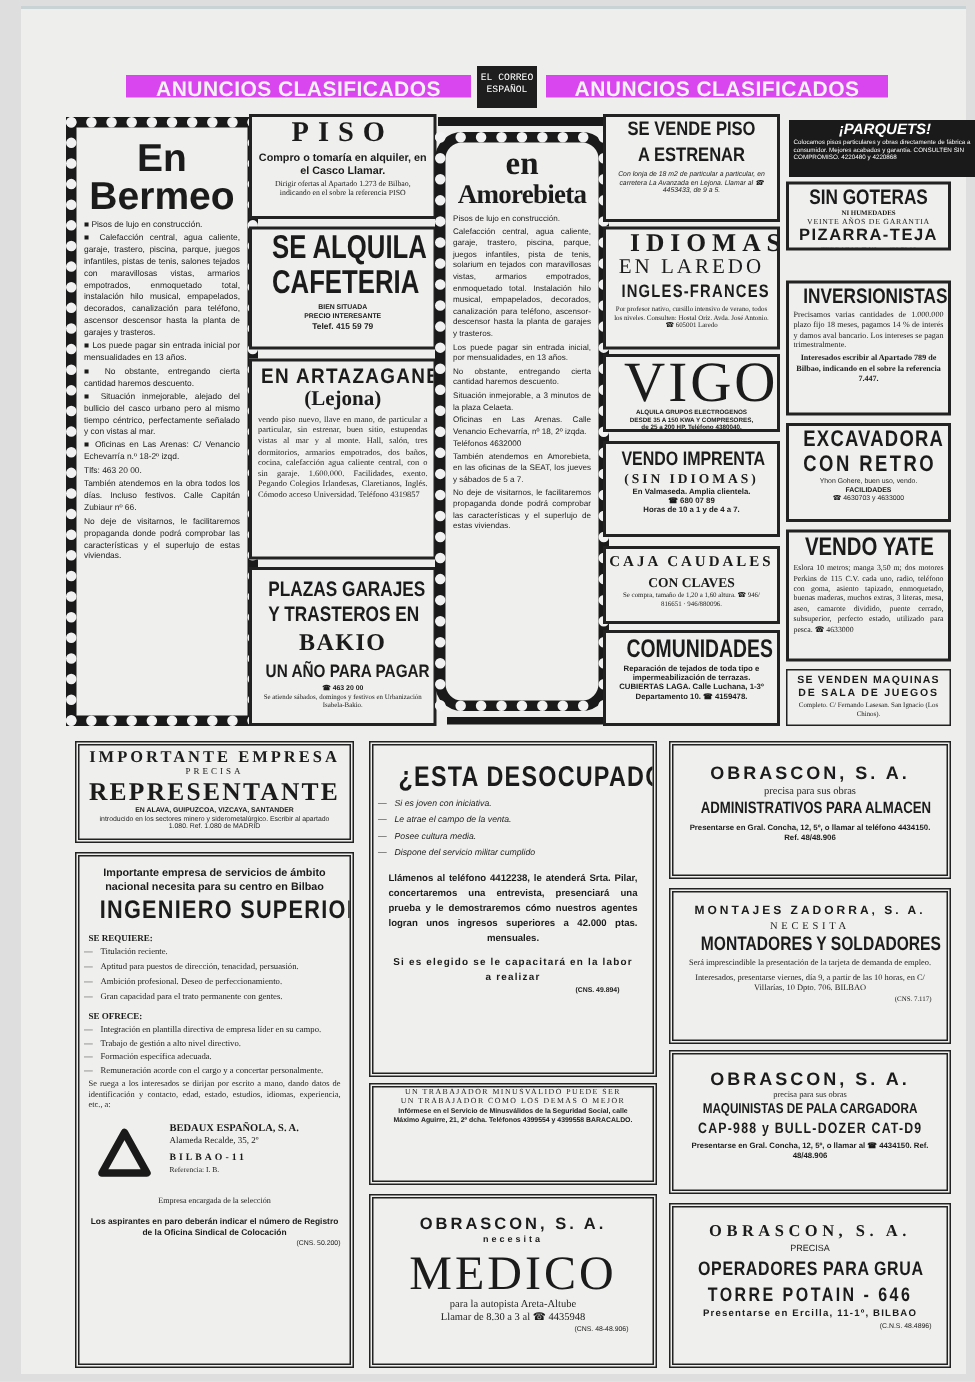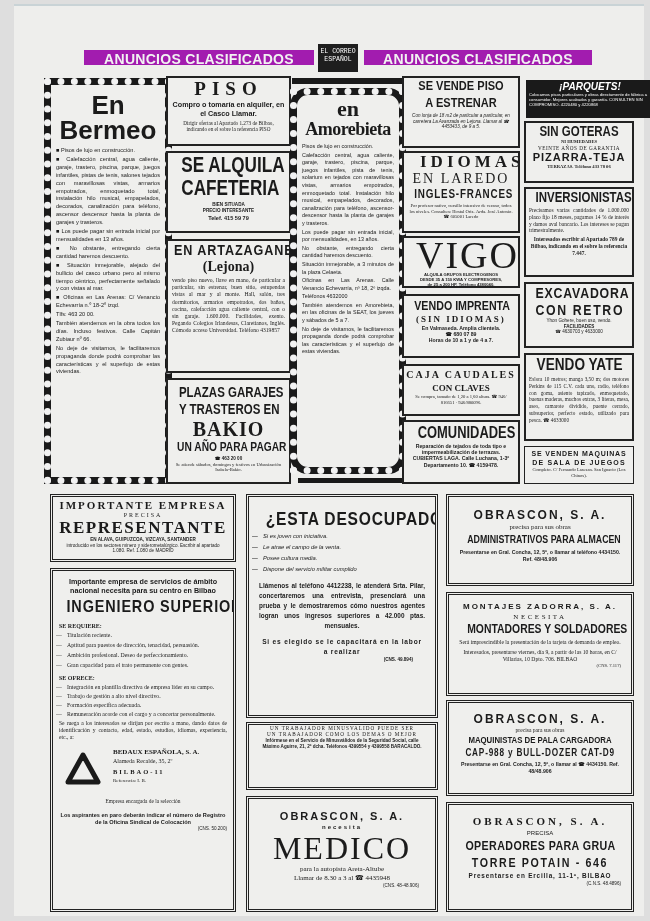--- a/index.html
+++ b/index.html
@@ -10,21 +10,21 @@
   .box { position: absolute; border: 2px solid #222; background: #efefed; overflow: hidden; text-align: center; }
   .box.thin { border-width: 1.5px; }
   .box.dbl { border: 3px double #222; }
   .c { text-align: center; }
   .j { text-align: justify; }
   .cond { font-family: "Liberation Sans", sans-serif; font-weight: 700; transform-origin: center; display: block; white-space: nowrap; }
   .serif { font-family: "Liberation Serif", serif; }
   .sm { font-size: 5.2px; line-height: 6.2px; }
   .xs { font-size: 4.6px; line-height: 5.6px; }
   .blk { font-weight: 700; }
-  .header-bar { position: absolute; top: 44px; height: 15px; background: #a21caf; color: #f2f2f2; font-weight: 700; font-size: 14px; line-height: 19px; text-align: center; letter-spacing: 0.3px; }
+  .header-bar { position: absolute; top: 44px; height: 15px; background: #d946ef; color: #f2f2f2; font-weight: 700; font-size: 14px; line-height: 19px; text-align: center; letter-spacing: 0.3px; }
   .logo { position: absolute; left: 317px; top: 38px; width: 40px; height: 28px; background: #1e1e1e; color: #fff; font-size: 6.5px; line-height: 8px; text-align: center; padding-top: 4px; font-family: "Liberation Mono", monospace; }
   .dotframe { position: absolute; border: 7px solid #1a1a1a; background: #efefed; }
   .dotframe::before { content: ""; position: absolute; inset: -7px; border: 7px dotted #f2f2f2; pointer-events: none; }
   .body-txt { font-size: 5.3px; line-height: 7.3px; text-align: justify; padding: 0 6px; }
   .body-txt p { margin-bottom: 1px; }
   .dark-title { background: #1a1a1a; color: #fff; }
   ul.dash { list-style: none; text-align: left; }
   ul.dash li { padding-left: 14px; position: relative; }
   ul.dash li::before { content: "—"; position: absolute; left: 3px; }
 </style>
@@ -74,21 +74,21 @@
 
   <div class="box" style="left:152px; top:233px; width:125px; height:134px;">
     <div class="cond" style="font-size:14px; line-height:18px; letter-spacing:1px; transform:scaleX(0.9);">EN ARTAZAGANE</div>
     <div class="serif blk" style="font-size:14px; line-height:16px;">(Lejona)</div>
     <div class="serif j" style="font-size:5.6px; line-height:7.2px; padding:2px 4px;">vendo piso nuevo, llave en mano, de particular a particular, sin estrenar, buen sitio, estupendas vistas al mar y al monte. Hall, salón, tres dormitorios, armarios empotrados, dos baños, cocina, calefacción agua caliente central, con o sin garaje. 1.600.000. Facilidades, exento. Pegando Colegios Irlandesas, Claretianos, Inglés. Cómodo acceso Universidad. Teléfono 4319857</div>
   </div>
 
   <div class="box" style="left:152px; top:372px; width:125px; height:106px;">
     <div class="cond" style="font-size:14px; line-height:18px; margin-top:3px; transform:scaleX(0.82);">PLAZAS GARAJES</div>
     <div class="cond" style="font-size:14px; line-height:17px; transform:scaleX(0.82);">Y TRASTEROS EN</div>
-    <div class="serif blk" style="font-size:20px; line-height:22px; letter-spacing:1px;">BAKIO</div>
+    <div class="serif blk" style="font-size:16px; line-height:22px; letter-spacing:1px;">BAKIO</div>
     <div class="cond" style="font-size:12px; line-height:14px; transform:scaleX(0.85);">UN AÑO PARA PAGAR</div>
     <div class="blk xs" style="margin-top:2px;">☎ 463 20 00</div>
     <div class="serif xs" style="padding:0 6px;">Se atiende sábados, domingos y festivos en Urbanización Isabela-Bakio.</div>
   </div>
 
   <div class="abs" style="left:278px; top:72px; width:112px; height:6px; background:#1a1a1a;"></div>
   <div class="dotframe" style="left:276px; top:82px; width:116px; height:386px; border-radius:18px;">
     <div style="padding:4px 2px 0 2px;">
       <div class="serif blk c" style="font-size:22px; line-height:20px;">en</div>
       <div class="serif blk c" style="font-size:18px; line-height:20px; margin-bottom:4px; letter-spacing:-0.5px;">Amorebieta</div>
@@ -144,21 +144,21 @@
   <div class="box" style="left:388px; top:414px; width:118px; height:64px;">
     <div class="cond" style="font-size:17px; line-height:20px; margin-top:1px; transform:scaleX(0.76);">COMUNIDADES</div>
     <div class="blk sm" style="padding:0 3px;">Reparación de tejados de toda tipo e impermeabilización de terrazas. CUBIERTAS LAGA. Calle Luchana, 1-3º Departamento 10. ☎ 4159478.</div>
   </div>
 
   <div class="abs dark-title" style="left:512px; top:74px; width:128px; height:38px; padding:1px 3px;">
     <div class="blk c" style="font-size:10px; line-height:11px; font-style:italic;">¡PARQUETS!</div>
     <div style="font-size:4.2px; line-height:5px;">Colocamos pisos particulares y obras directamente de fábrica a consumidor. Mejores acabados y garantía. CONSULTEN SIN COMPROMISO. 4220480 y 4220868</div>
   </div>
 
-  <div class="box" style="left:510px; top:115px; width:110px; height:62px;">
+  <div class="box" style="left:510px; top:115px; width:110px; height:46px;">
     <div class="cond" style="font-size:14px; line-height:16px; transform:scaleX(0.82);">SIN GOTERAS</div>
     <div class="serif xs blk">NI HUMEDADES</div>
     <div class="serif sm" style="letter-spacing:0.5px;">VEINTE AÑOS DE GARANTIA</div>
     <div class="blk" style="font-size:11px; line-height:13px; letter-spacing:1px;">PIZARRA-TEJA</div>
     <div class="serif xs blk">TERRAZAS. Teléfono 433 78 06</div>
   </div>
 
   <div class="box" style="left:510px; top:181px; width:110px; height:90px;">
     <div class="cond" style="font-size:14px; line-height:17px; transform:scaleX(0.82);">INVERSIONISTAS</div>
     <div class="serif j" style="font-size:5.4px; line-height:6.8px; padding:1px 3px;">Precisamos varias cantidades de 1.000.000 plazo fijo 18 meses, pagamos 14 % de interés y damos aval bancario. Los intereses se pagan trimestralmente.</div>

